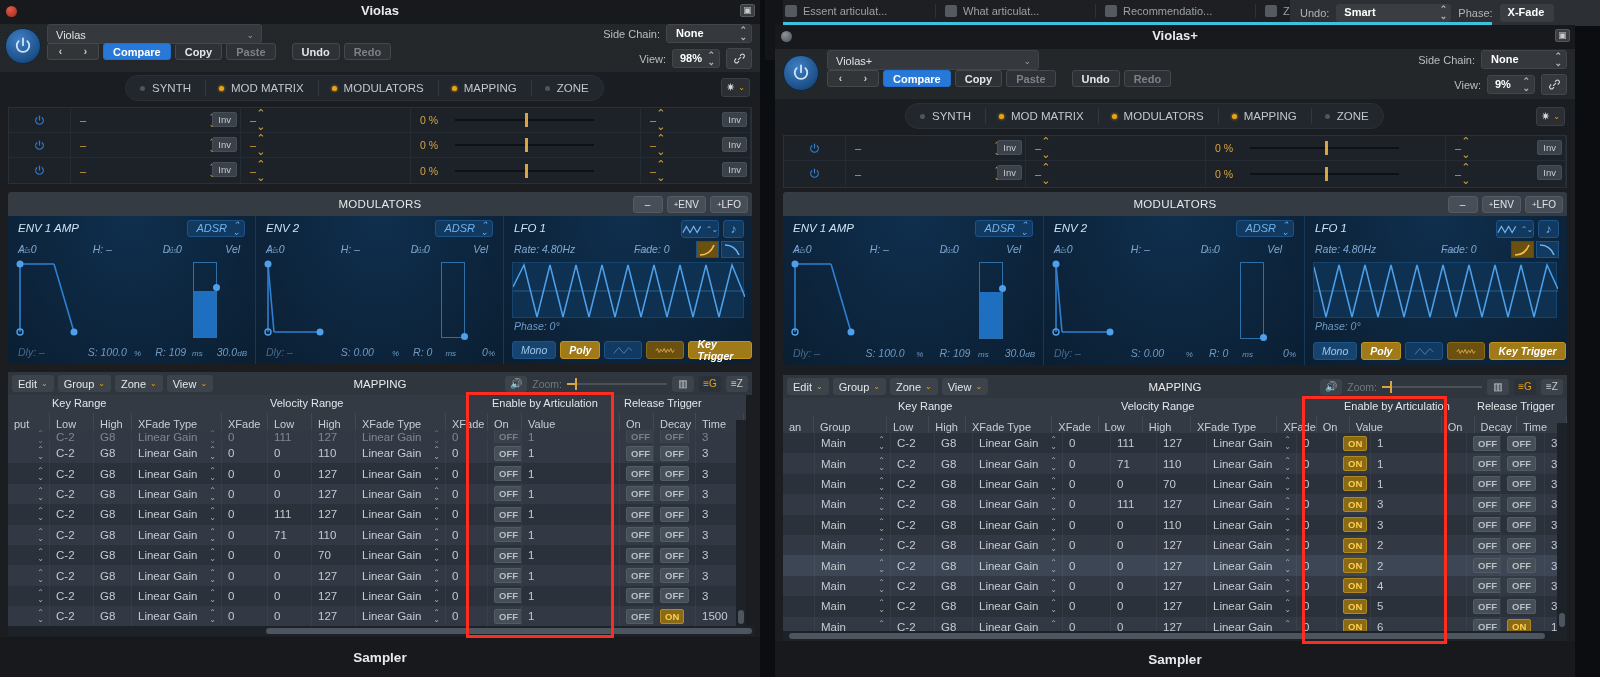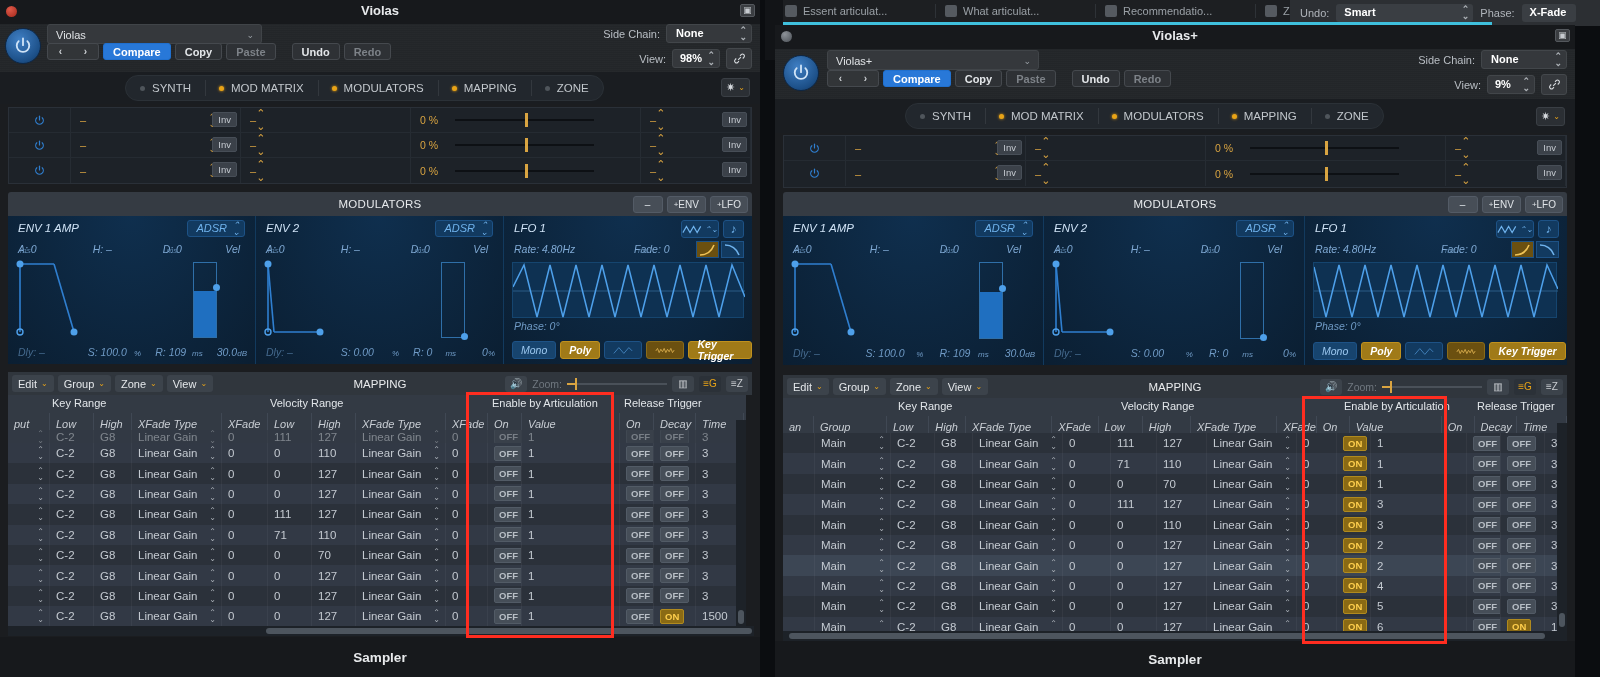--- a/index.html
+++ b/index.html
@@ -180,21 +180,21 @@
   .zoomtrack b { position:absolute; left:0; top:0; width:10px; height:2px; background:#d9a441; }
   .maptool .vi { width:22px; height:16px; border-radius:3px; display:flex; align-items:center;
                  justify-content:center; font-size:10px; background:#3c434b; color:#c8ccd0; }
   .maptool .vi.on { background:#2b3138; color:#e8a317; }
 
   
   .tbl { position:absolute; overflow:hidden; background:#2b313a; }
   .thead { display:flex; background:#333a44; }
   .thead .grp-hdr { font-size:11px; color:#e2e6ea; }
   .hcell { font-size:11px; color:#c9ced4; display:flex; align-items:flex-end;
-           border-right:1px solid #404854; padding-left:6px;font-style:italic; }
+           border-right:1px solid #404854; padding-left:6px; }
   .row { display:flex; height:20.4px; align-items:center; }
   .cell { font-size:11.5px; color:#c4cad1; height:100%; display:flex; align-items:center;
           padding-left:6px; border-right:1px solid rgba(255,255,255,.045); position:relative; overflow:hidden; white-space:nowrap;}
   .cell .sp { position:absolute; right:5px; color:#aab0b7; font-size:8px; line-height:7px; }
   .onoff { font-size:9.5px; font-weight:bold; border-radius:2px; padding:1px 4px; }
   .onoff.off { background:#464e58; color:#b9bfc6; border:1px solid #525b66; }
   .onoff.on { background:#8a6a14; color:#ffcf4d; border:1px solid #b08a1e; }
 
   .hscroll { position:absolute; background:#1d2228; }
   .hscroll i { position:absolute; top:2px; height:6px; border-radius:3px; background:#4d555e; }
@@ -240,21 +240,21 @@
       <span>Recommendatio...</span>
     </div>
     <div class="ctab" style="left:490px; width:160px;">
       <div class="fav"></div>
       <span>Zoom H4 Essent...</span>
     </div>
   </div>
 
   <div class="snapbar" style="left:1290px; width:310px;">
     <span class="l">Undo:</span>
-    <div class="v" style="width:137px;">
+    <div class="v" style="width:115px;">
       <span>Smart</span>
       <span class="stepper">⌃<br>⌄</span>
     </div>
     <span class="l">Phase:</span>
     <div class="v" style="padding-right:10px;">
       <span>X-Fade</span>
     </div>
   </div>
 
   <div class="cyan" style="left:772px; top:22px; width:720px; height:8px;"></div>

